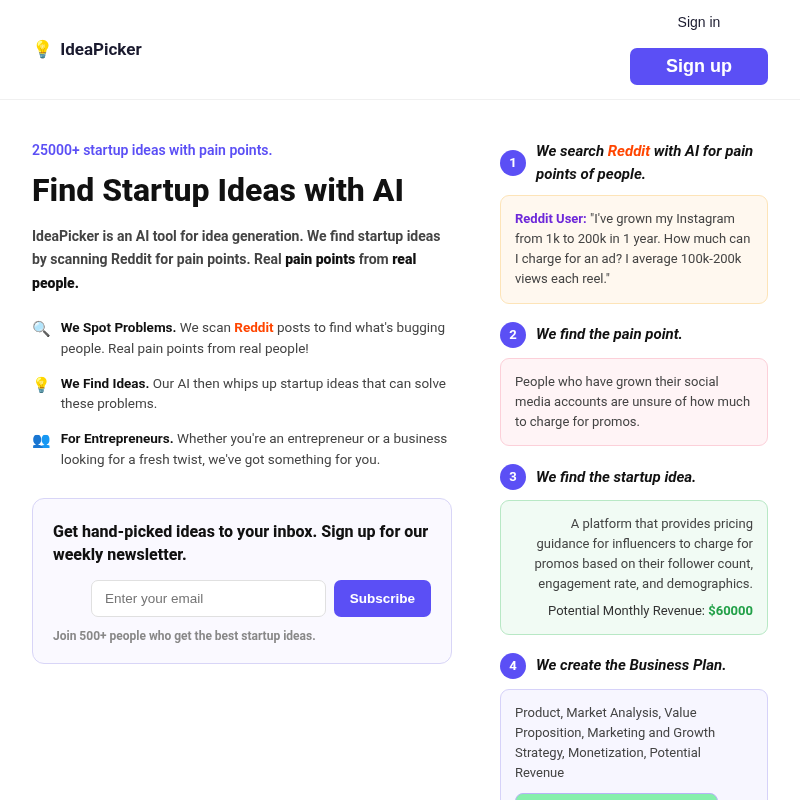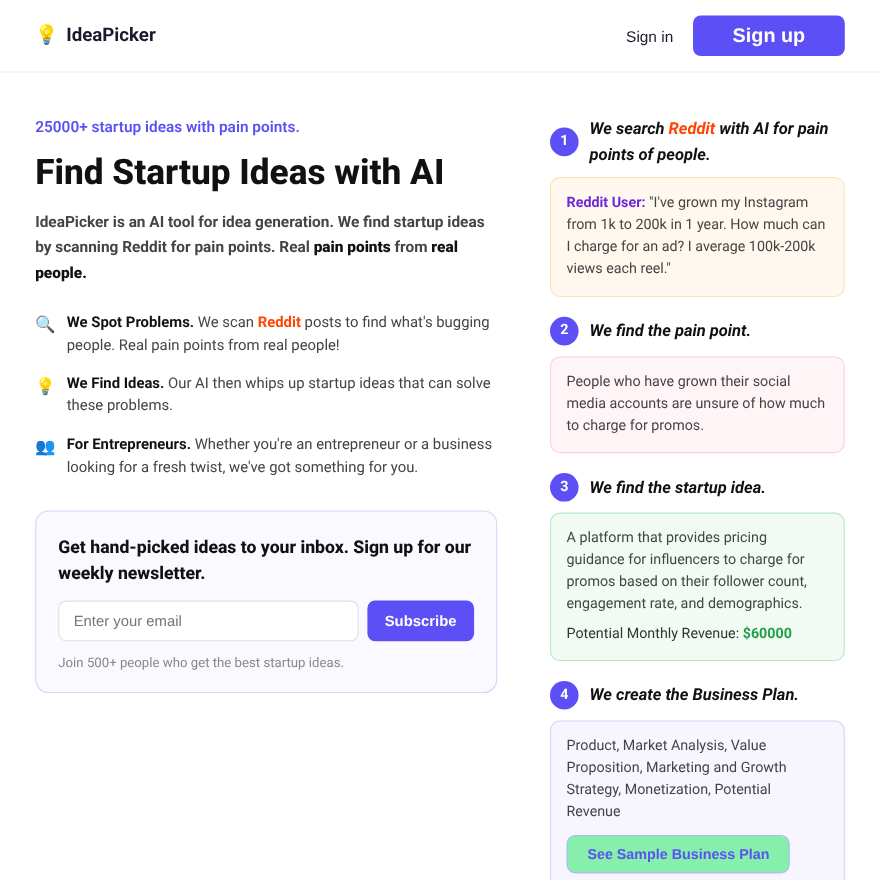--- a/index.html
+++ b/index.html
@@ -23,20 +23,21 @@
       align-items: center;
       gap: 7px;
       font-weight: 700;
       font-size: 17px;
       color: #1a1a2e;
     }
     .nav-actions {
       display: flex;
       align-items: center;
       gap: 18px;
+      flex-direction: column;
     }
     .sign-in-btn {
       background: none;
       border: none;
       font-size: 14px;
       color: #1a1a2e;
       cursor: pointer;
       font-weight: 500;
     }
     .sign-up-btn {
@@ -132,35 +133,37 @@
     }
     .email-input {
       flex: 1;
       padding: 10px 13px;
       border: 1.5px solid #e0e0e0;
       border-radius: 7px;
       font-size: 13.5px;
       color: #888;
       outline: none;
       background: #fff;
+      margin-left: 38px;
     }
     .subscribe-btn {
       background: #5b4ff5;
       color: #fff;
       border: none;
       border-radius: 7px;
       padding: 10px 16px;
       font-size: 13.5px;
       font-weight: 600;
       cursor: pointer;
       white-space: nowrap;
     }
     .newsletter-note {
       font-size: 12px;
       color: #888;
+      font-weight: bold;
     }
 
     
     .right-col {
       flex: 1;
       display: flex;
       flex-direction: column;
       gap: 18px;
     }
 
@@ -208,20 +211,21 @@
     }
     .card-pink {
       background: #fff4f6;
       border: 1.5px solid #fcd0d9;
       color: #444;
     }
     .card-green {
       background: #f1fbf4;
       border: 1.5px solid #b8e8c5;
       color: #444;
+      text-align: right;
     }
     .card-purple {
       background: #f7f6ff;
       border: 1.5px solid #d6d2f9;
       color: #444;
     }
     .card-orange strong { color: #6d28d9; }
     .potential-revenue {
       margin-top: 6px;
       font-size: 13px;

